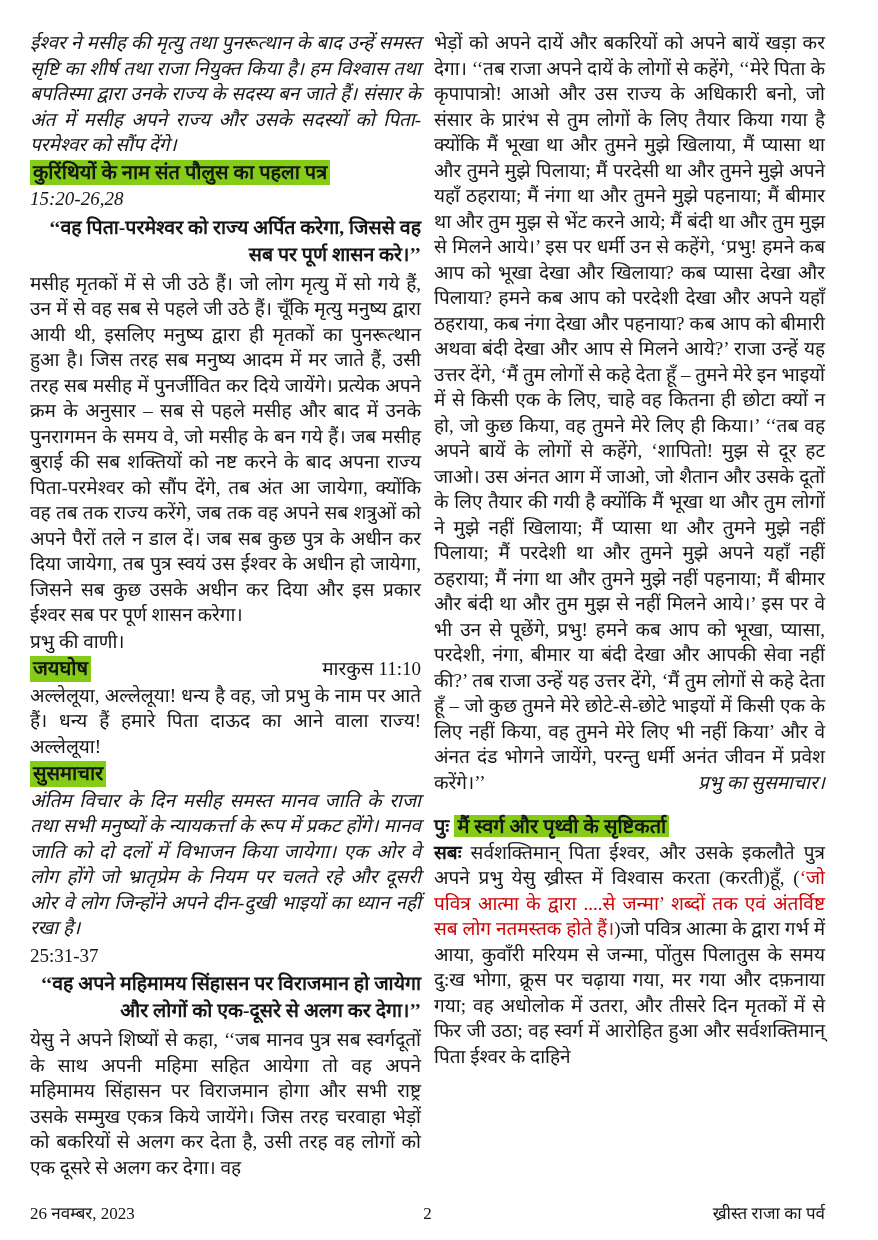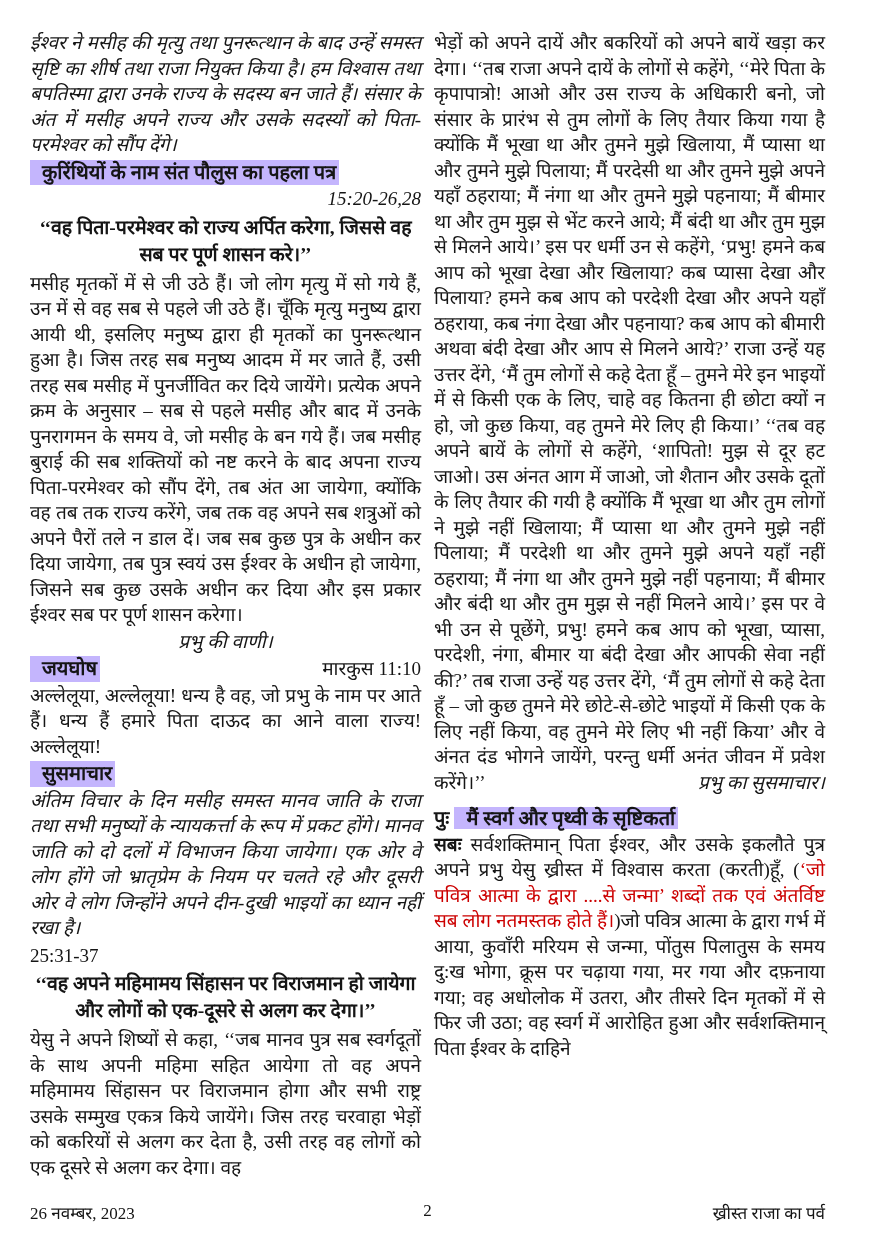--- a/index.html
+++ b/index.html
@@ -12,45 +12,45 @@
     overflow:hidden;
   }
   .cols {
     position:absolute; top:30px; left:30px; right:23px;
     display:flex; gap:13px;
   }
   .col { flex:1; min-width:0; font-size:19px; line-height:25.5px; text-align:justify; }
   p { margin:0; }
   .italic { font-style:italic; }
   .hl {
-    background:#c4b5fd;
+    background:#84cc16;
     font-weight:bold;
     font-style:normal;
     font-size:20px;
-    padding:0 3px 0 12px;
+    padding:0 3px 0 3px;
   }
   .head-line {
     display:flex; justify-content:space-between; align-items:baseline;
     margin:2px 0 1px 0;
   }
   .ref { text-align:right; font-size:19px; white-space:nowrap; }
-  .ref-line { text-align:right; font-style:italic; margin:1px 0; }
+  .ref-line { font-style:italic; margin:1px 0; }
   .quote {
-    font-weight:bold; text-align:center; font-size:19.5px;
+    font-weight:bold; text-align:right; font-size:19.5px;
     line-height:27px; margin:2px 0 3px 0;
   }
-  .closing-line { text-align:center; font-style:italic; margin:1px 0; }
+  .closing-line { text-align:left; margin:1px 0; }
   .inline-closing { float:right; font-style:italic;font-family:Liberation Serif, serif; }
   .rubric { color:#cc0000; }
   .lead { font-weight:bold; }
-  .creed-head { margin-top:11px; font-size:20px; font-weight:bold; }
+  .creed-head { margin-top:19px; font-size:20px; font-weight:bold; }
   .cross { font-weight:bold; }
   .footer {
     position:absolute; left:30px; right:23px; bottom:16px;
-    display:flex; justify-content:space-between; align-items:flex-start;
+    display:flex; justify-content:space-between; align-items:flex-end;
     font-size:17px;
   }
   .footer .pageno { position:absolute; left:50%; transform:translateX(-50%); }
 </style>
 </head>
 <body>
 
 <div class="page">
   <div class="cols">
 

